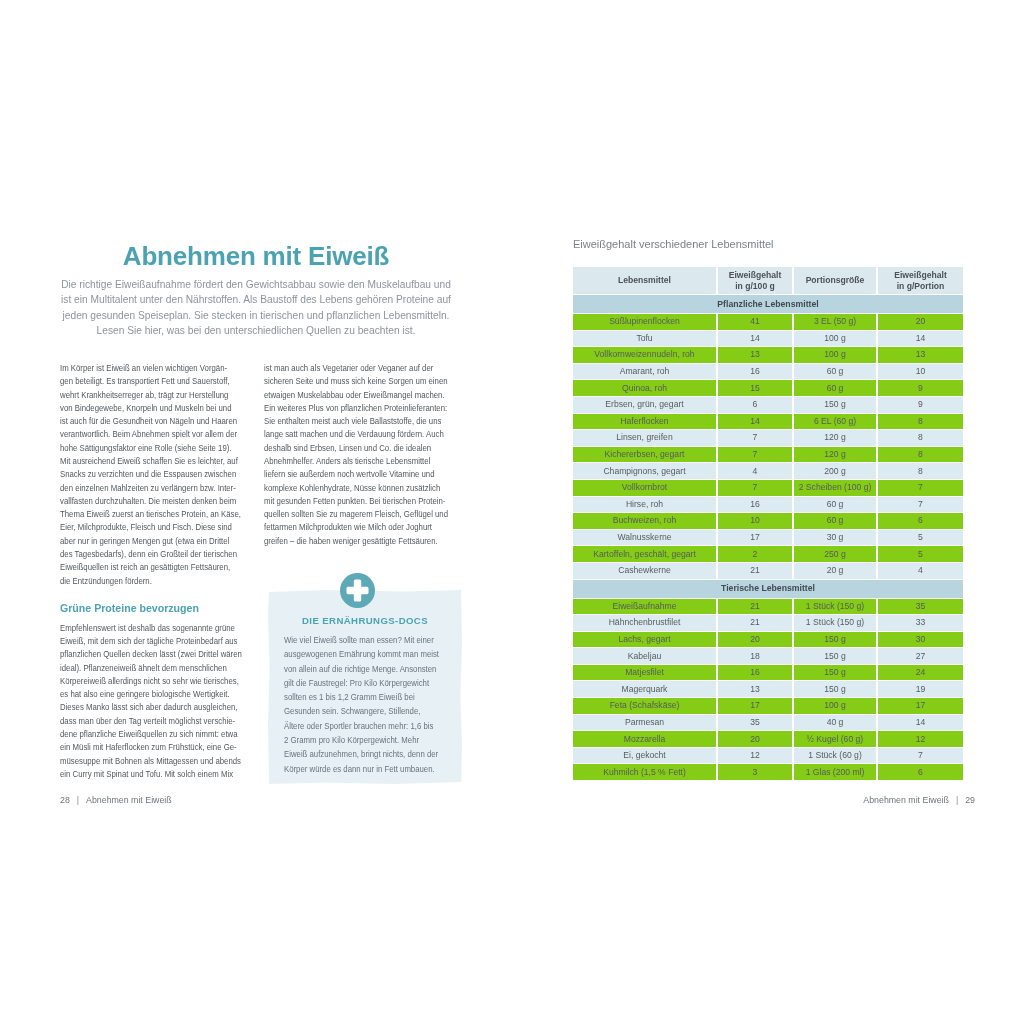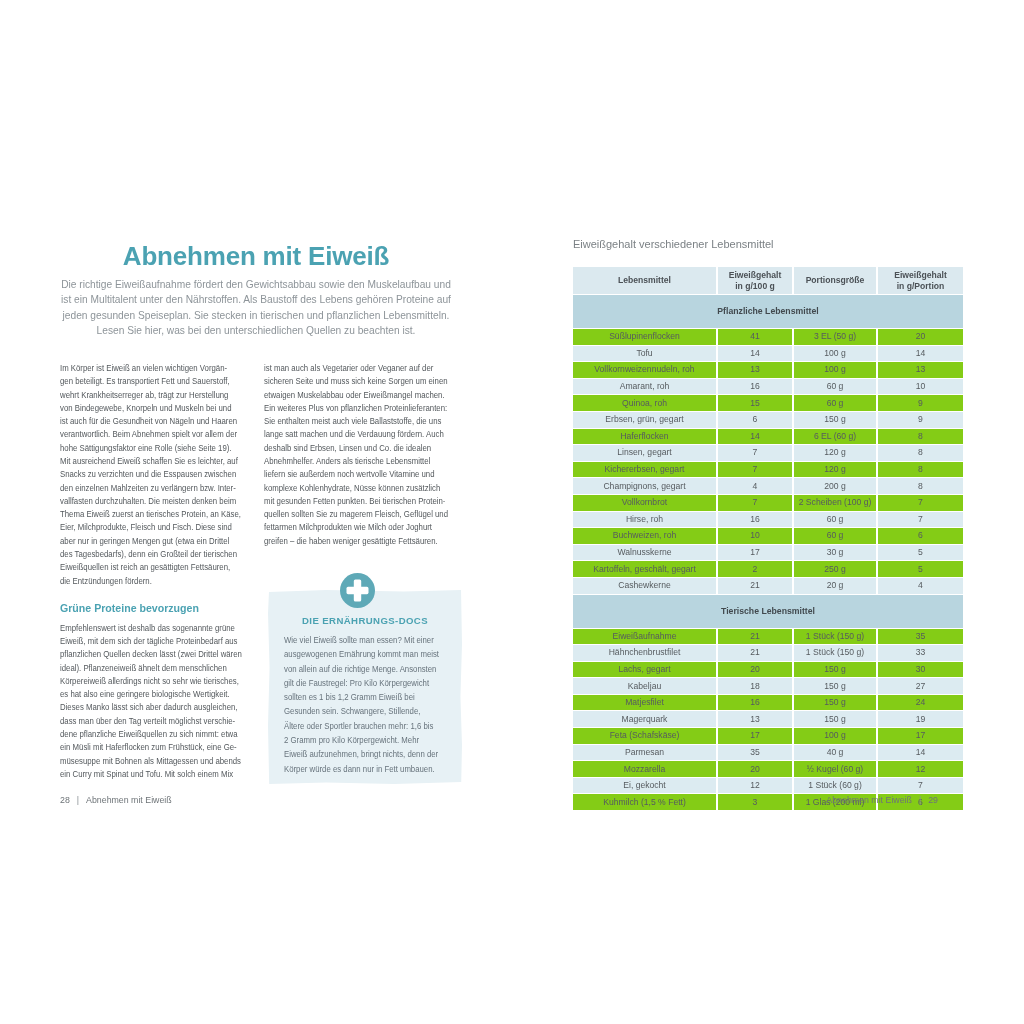--- a/index.html
+++ b/index.html
@@ -40,41 +40,41 @@
   .infobox p{
     margin:0 0 0 16px;white-space:pre-line;font-size:9.5px;line-height:14.3px;color:#67737c;
     width:200px;transform:scaleX(0.82);transform-origin:0 0;
   }
   .plus-badge{left:340px;top:573px;width:35px;height:35px;z-index:3;}
   .footer{
     top:795px;font-size:8.8px;color:#6e7478;
   }
   .footer .sep{margin:0 7px;color:#8a9095;}
   .footer-left{left:60px;}
-  .footer-right{left:548px;width:390px;text-align:right;}
+  .footer-right{left:585px;width:390px;text-align:right;}
   
   .table-title{
     left:573px;top:238px;margin:0;font-size:11px;font-weight:normal;color:#7b8185;
   }
   table.protein{
     position:absolute;left:573px;top:267px;width:390px;
     border-collapse:separate;border-spacing:0;table-layout:fixed;
   }
   table.protein th,table.protein td{
     box-sizing:border-box;text-align:center;vertical-align:middle;
     border-right:2px solid #ffffff;border-bottom:1px solid #ffffff;
     padding:0 2px;overflow:hidden;
   }
   table.protein th:last-child,table.protein td:last-child{border-right:none;}
   table.protein th{
     background:#dbe9ef;height:28px;font-size:8.6px;font-weight:bold;color:#4b5156;
     white-space:pre-line;line-height:10.5px;
   }
   table.protein tr.section td{
-    background:#b8d5df;height:34px;font-size:8.7px;font-weight:bold;color:#41494e;
+    background:#b8d5df;height:19px;font-size:8.7px;font-weight:bold;color:#41494e;
   }
   table.protein td{height:16.6px;font-size:8.6px;color:#565b5f;line-height:9px;}
   table.protein tr.light td{background:#84cc16;}
   table.protein tr.dark td{background:#dcebf1;}
 </style>
 </head>
 <body>
 
 <h1 class="abs page-title">Abnehmen mit Eiweiß</h1>
 
@@ -218,21 +218,21 @@
         <td>150 g</td>
         <td>9</td>
       </tr>
       <tr class="light">
         <td>Haferflocken</td>
         <td>14</td>
         <td>6 EL (60 g)</td>
         <td>8</td>
       </tr>
       <tr class="dark">
-        <td>Linsen, gegart</td>
+        <td>Linsen, greifen</td>
         <td>7</td>
         <td>120 g</td>
         <td>8</td>
       </tr>
       <tr class="light">
         <td>Kichererbsen, gegart</td>
         <td>7</td>
         <td>120 g</td>
         <td>8</td>
       </tr>

